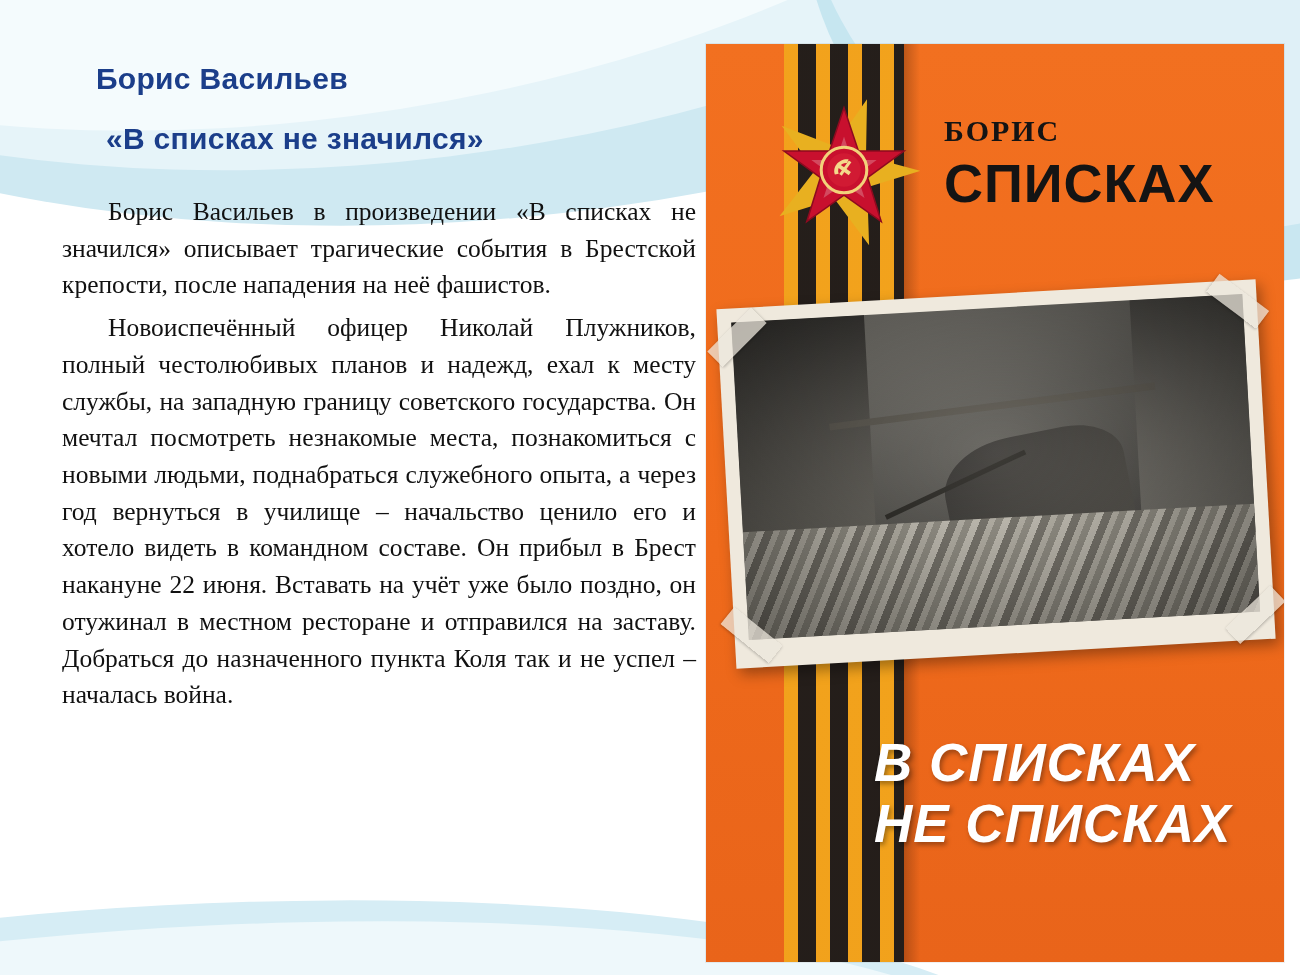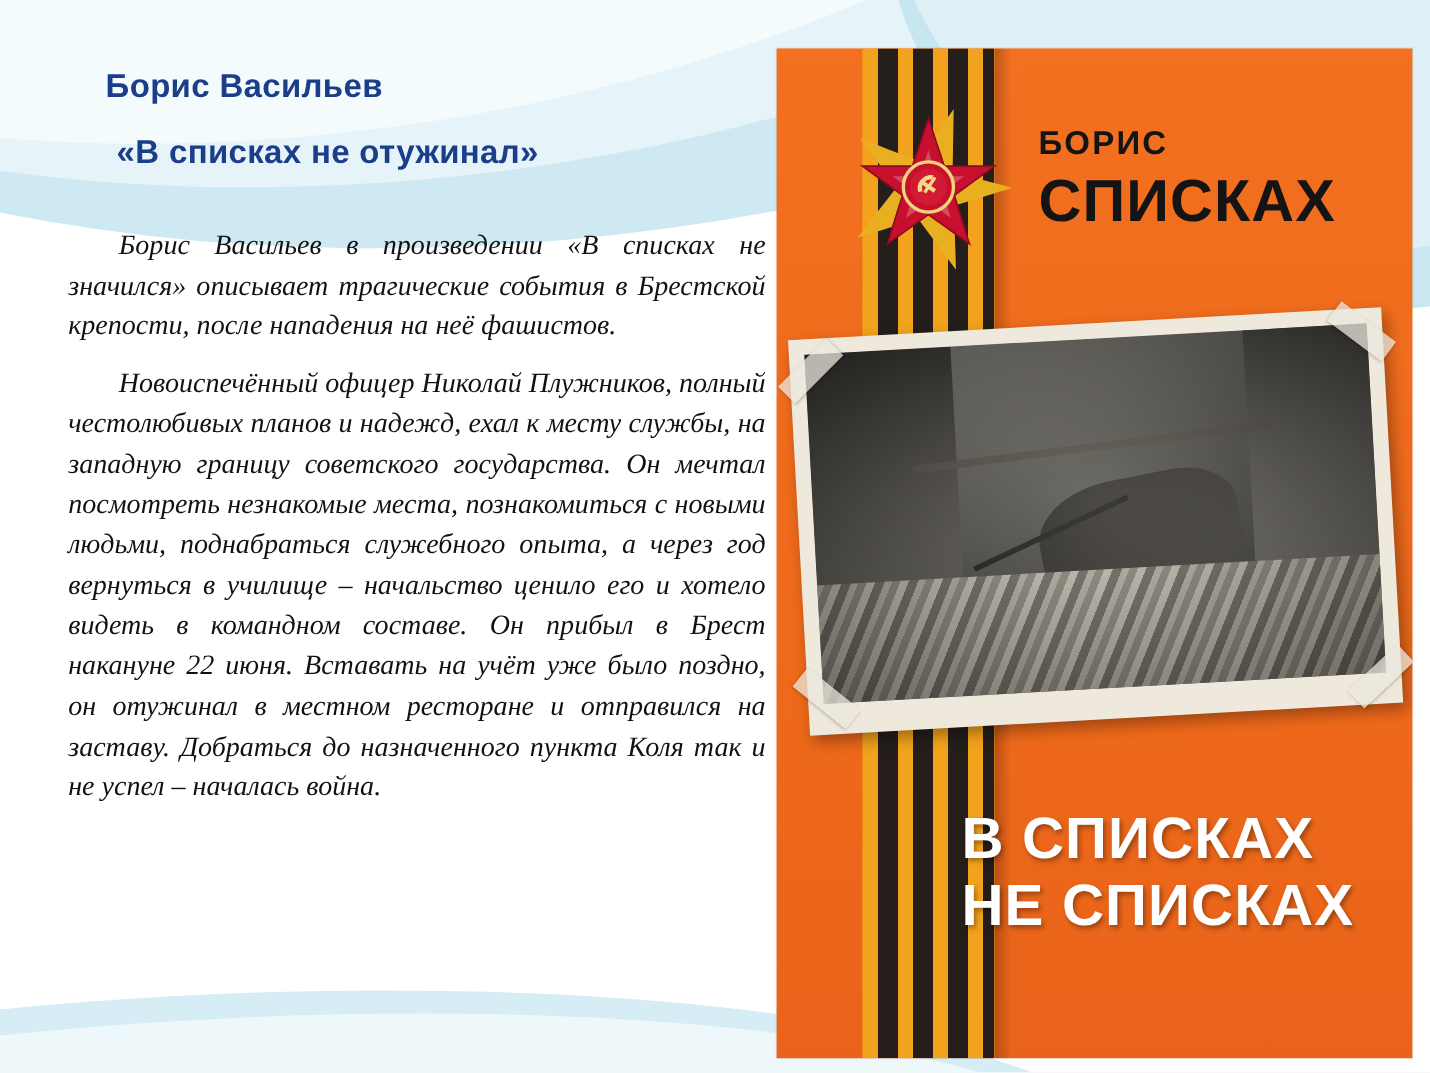--- a/index.html
+++ b/index.html
@@ -5,21 +5,21 @@
   html, body {
     margin: 0;
     padding: 0;
     background: #ffffff;
   }
   #slide {
     position: relative;
     width: 1300px;
     height: 975px;
     overflow: hidden;
-    background: #e5e5e5;
+    background: #f97316;
     font-family: "Liberation Serif", serif;
   }
 
   
   .bg-base {
     position: absolute;
     inset: 0;
     background: #ffffff;
   }
   .swoosh {
@@ -103,23 +103,22 @@
     position: absolute;
     left: 62px;
     top: 190px;
     width: 634px;
     font-size: 25.5px;
     line-height: 1.44;
     color: #111111;
     text-align: justify;
   }
   .body-text p {
-    margin: 15px 0 6px 0;
+    margin: 4px 0 6px 0;
     text-indent: 46px;
-    font-style: italic;
   }
 
   
   .cover {
     position: absolute;
     left: 706px;
     top: 44px;
     width: 578px;
     height: 918px;
     background: #f06b1e;
@@ -174,20 +173,21 @@
     top: 72px;
     font-family: "Liberation Sans", sans-serif;
     color: #141414;
     line-height: 1;
   }
   .author-first {
     font-size: 30px;
     font-weight: bold;
     letter-spacing: 2px;
     margin-bottom: 10px;
+    font-family: Liberation Serif, serif;
   }
   .author-last {
     font-size: 54px;
     font-weight: bold;
     letter-spacing: 1px;
   }
 
   
   .photo {
     position: absolute;
@@ -270,20 +270,21 @@
     left: 168px;
     top: 690px;
     width: 400px;
     font-family: "Liberation Sans", sans-serif;
     color: #ffffff;
     font-weight: bold;
     font-size: 53px;
     line-height: 1.08;
     letter-spacing: 1px;
     text-shadow: 2px 3px 5px rgba(0,0,0,.35);
+    font-style: italic;
   }
   .cover-title span { display: block; }
   .cover-title .line2 { margin-top: 4px; }
 </style>
 </head>
 <body>
 
 <div id="slide">
 
   <div class="bg-base"></div>
@@ -291,21 +292,21 @@
   <div class="swoosh sw2"></div>
   <div class="swoosh sw3"></div>
   <div class="swoosh sw-right"></div>
   <div class="swoosh sw-right2"></div>
   <div class="swoosh sw-bottom1"></div>
   <div class="swoosh sw-bottom2"></div>
 
   <div class="content">
     <div class="titles">
       <div class="title-1">Борис Васильев</div>
-      <div class="title-2">«В списках не отужинал»</div>
+      <div class="title-2">«В списках не значился»</div>
     </div>
 
     <div class="body-text">
       <p>Борис Васильев в произведении «В списках не значился» описывает трагические события в Брестской крепости, после нападения на неё фашистов.</p>
       <p>Новоиспечённый офицер Николай Плужников, полный честолюбивых планов и надежд, ехал к месту службы, на западную границу советского государства. Он мечтал посмотреть незнакомые места, познакомиться с новыми людьми, поднабраться служебного опыта, а через год вернуться в училище – начальство ценило его и хотело видеть в командном составе. Он прибыл в Брест накануне 22 июня. Вставать на учёт уже было поздно, он отужинал в местном ресторане и отправился на заставу. Добраться до назначенного пункта Коля так и не успел – началась война.</p>
     </div>
   </div>
 
   <div class="cover">
 

